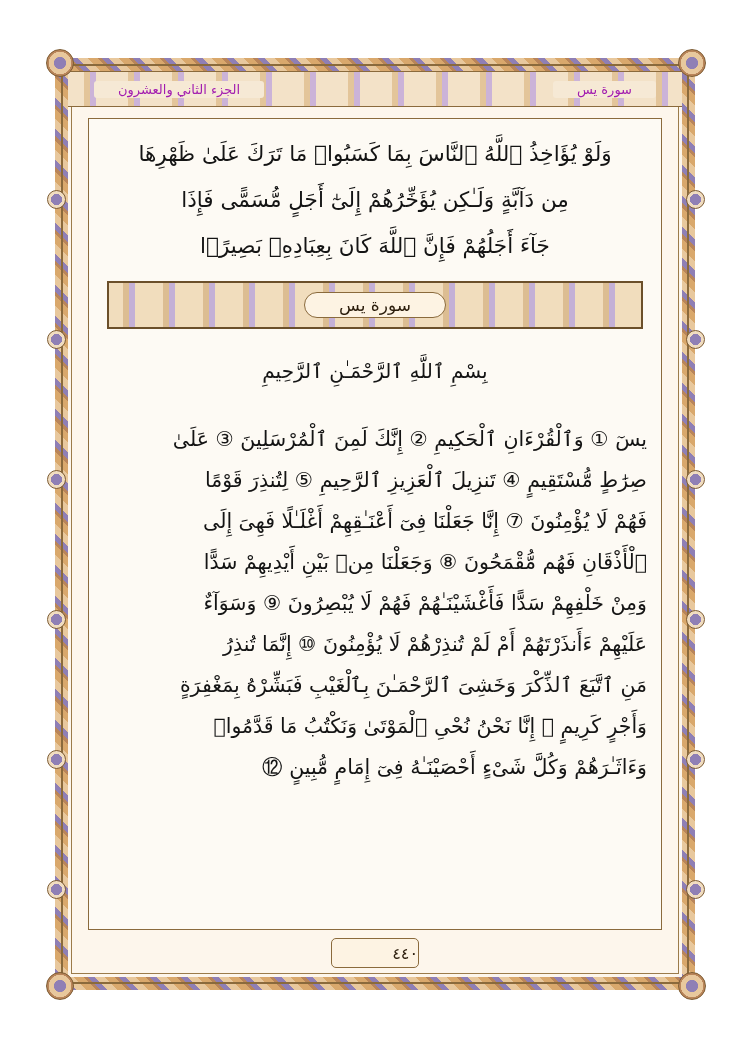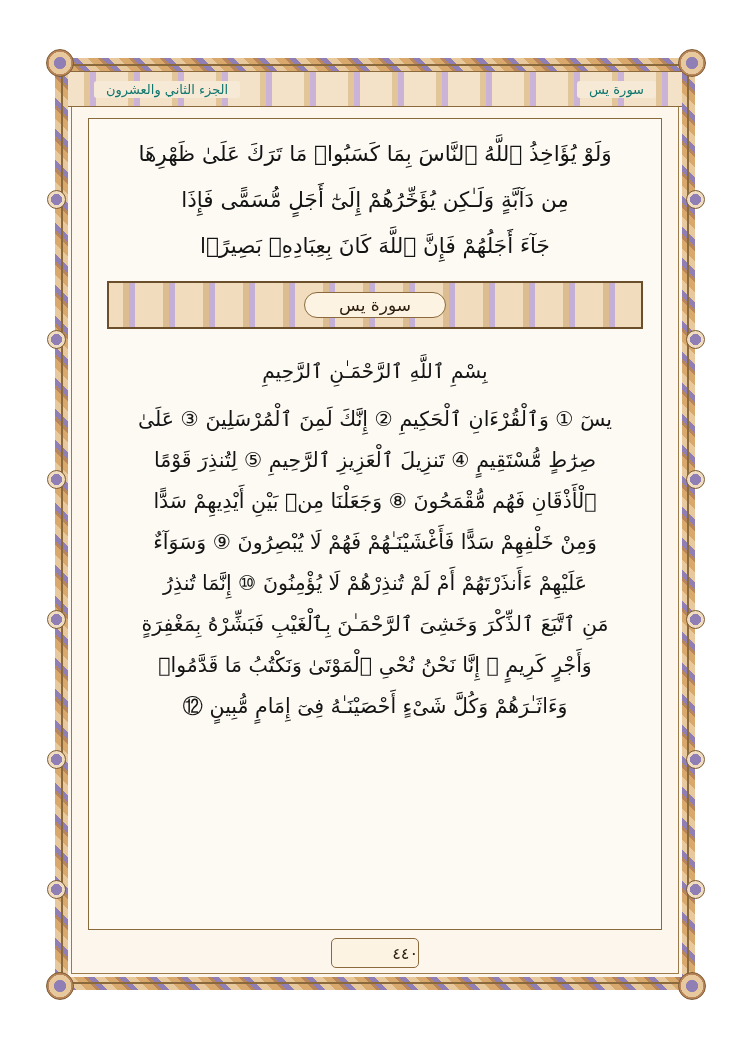--- a/index.html
+++ b/index.html
@@ -103,23 +103,23 @@
     display: flex;
     align-items: center;
     justify-content: space-between;
     box-sizing: border-box;
     padding: 0 26px;
     z-index: 4;
   }
   .header-strip .hlabel {
     font-family: "DejaVu Sans", sans-serif;
     font-size: 13px;
-    color: #0f766e;
+    color: #a21caf;
     background: #f6e9d5;
-    padding: 1px 12px;
+    padding: 1px 24px;
     border-radius: 3px;
     white-space: nowrap;
   }
 
   
   .content {
     position: absolute;
     left: 88px;
     top: 118px;
     width: 574px;
@@ -170,26 +170,26 @@
     border-radius: 14px;
     padding: 2px 34px;
     font-size: 17px;
     color: #2b1d0c;
     white-space: nowrap;
   }
 
   .basmala {
     text-align: center;
     font-size: 20px;
-    margin: 26px 0 14px;
+    margin: 26px 0 27px;
     color: #141414;
     letter-spacing: 1px;
   }
 
-  .body-lines { margin-top: 2px; }
+  .body-lines { margin-top: 9px; text-align: right; }
   .body-lines .line { font-size: 20.5px; line-height: 41px; }
 
   
   .page-number-plate {
     position: absolute;
     left: 50%;
     transform: translateX(-50%);
     top: 938px;
     width: 86px;
     height: 28px;
@@ -244,20 +244,21 @@
 
     <div class="sura-band">
       <span class="plate">سورة يس</span>
     </div>
 
     <div class="basmala">بِسْمِ ٱللَّهِ ٱلرَّحْمَـٰنِ ٱلرَّحِيمِ</div>
 
     <div class="ayah-block body-lines">
       <span class="line">يسٓ ①  وَٱلْقُرْءَانِ ٱلْحَكِيمِ ②  إِنَّكَ لَمِنَ ٱلْمُرْسَلِينَ ③  عَلَىٰ</span>
       <span class="line">صِرَٰطٍ مُّسْتَقِيمٍ ④  تَنزِيلَ ٱلْعَزِيزِ ٱلرَّحِيمِ ⑤  لِتُنذِرَ قَوْمًا</span>
+      <span class="line">فَهُمْ لَا يُؤْمِنُونَ ⑦  إِنَّا جَعَلْنَا فِىٓ أَعْنَـٰقِهِمْ أَغْلَـٰلًا فَهِىَ إِلَى</span>
       <span class="line">ٱلْأَذْقَانِ فَهُم مُّقْمَحُونَ ⑧  وَجَعَلْنَا مِنۢ بَيْنِ أَيْدِيهِمْ سَدًّا</span>
       <span class="line">وَمِنْ خَلْفِهِمْ سَدًّا فَأَغْشَيْنَـٰهُمْ فَهُمْ لَا يُبْصِرُونَ ⑨  وَسَوَآءٌ</span>
       <span class="line">عَلَيْهِمْ ءَأَنذَرْتَهُمْ أَمْ لَمْ تُنذِرْهُمْ لَا يُؤْمِنُونَ ⑩  إِنَّمَا تُنذِرُ</span>
       <span class="line">مَنِ ٱتَّبَعَ ٱلذِّكْرَ وَخَشِىَ ٱلرَّحْمَـٰنَ بِٱلْغَيْبِ فَبَشِّرْهُ بِمَغْفِرَةٍ</span>
       <span class="line">وَأَجْرٍ كَرِيمٍ ⑪  إِنَّا نَحْنُ نُحْىِ ٱلْمَوْتَىٰ وَنَكْتُبُ مَا قَدَّمُوا۟</span>
       <span class="line">وَءَاثَـٰرَهُمْ وَكُلَّ شَىْءٍ أَحْصَيْنَـٰهُ فِىٓ إِمَامٍ مُّبِينٍ ⑫</span>
     </div>
 
   </div>
 

